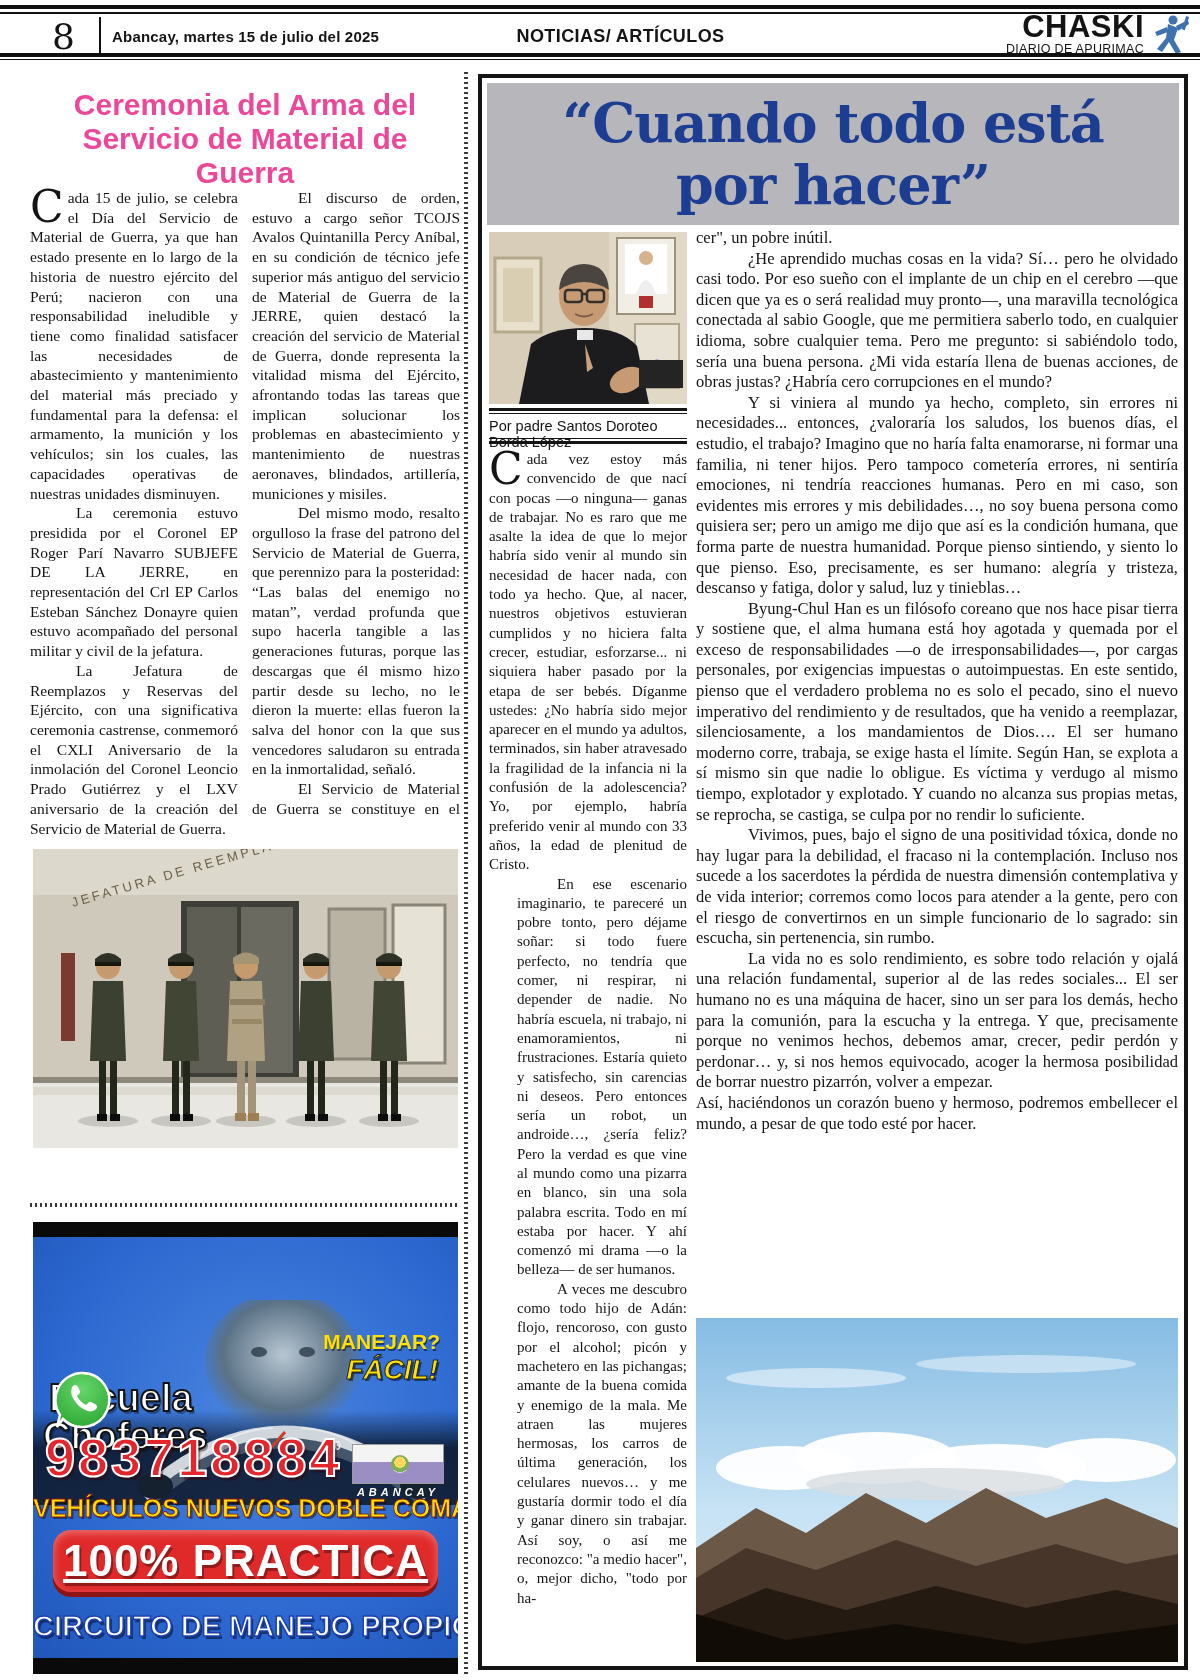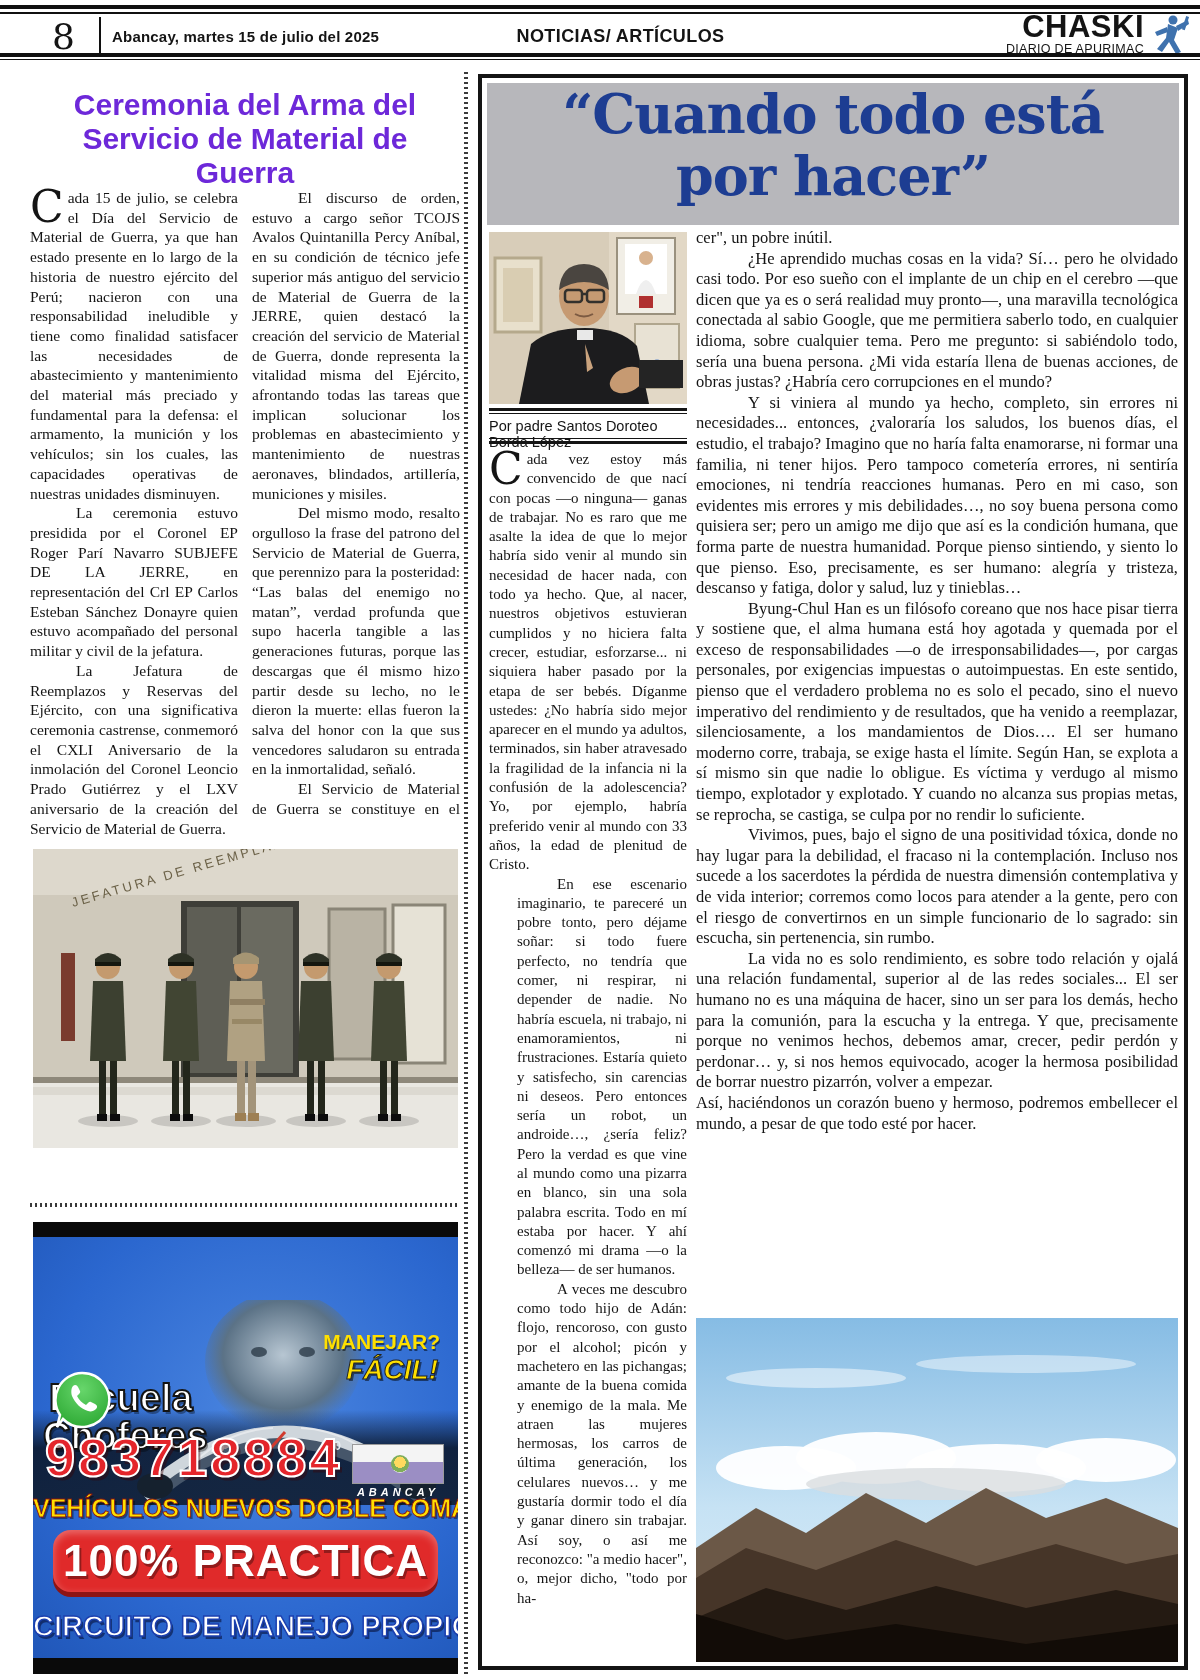--- a/index.html
+++ b/index.html
@@ -19,21 +19,21 @@
   .mast-logo{position:absolute;right:8px;top:12px;width:44px;height:46px;}
 
   
   .vdash{position:absolute;left:464px;top:70px;width:4px;height:1604px;
          background:repeating-linear-gradient(0deg,#3a3a3a 0 2px,#ffffff 2px 5px);}
   .hdash{position:absolute;left:30px;top:1203px;width:428px;height:4px;
          background:repeating-linear-gradient(90deg,#3a3a3a 0 2px,#ffffff 2px 5px);}
 
   
   .la-title{position:absolute;left:30px;top:68px;width:430px;text-align:center;
-            font:800 30px/34px "Liberation Sans",sans-serif;color:#6d28d9;}
+            font:800 30px/34px "Liberation Sans",sans-serif;color:#ec4899;}
   .la-cols{position:absolute;left:30px;top:188px;width:430px;height:658px;overflow:hidden;
            column-count:2;column-gap:14px;text-align:justify;
            font-size:15.5px;line-height:19.7px;}
   .body-p{margin:0;}
   .body-p.indent{text-indent:46px;}
   .dropcap{float:left;font:400 44px/34px "DejaVu Serif",serif;padding:2px 4px 0 0;}
 
   .mil-photo{position:absolute;left:33px;top:849px;width:425px;height:299px;background:#cfc9bb;}
   .mil-photo svg{display:block;}
 
@@ -69,30 +69,30 @@
                   background:radial-gradient(circle at 50% 40%,#ffd95e 0 40%,#7fae5a 41% 70%,#e0e0e0 71%);}
   .ad-city{margin-top:2px;text-align:center;font:800 italic 11px "Liberation Sans",sans-serif;
            color:#ffffff;letter-spacing:4px;}
   .ad-feat1{position:absolute;left:0;right:0;top:272px;text-align:center;white-space:nowrap;
             font:800 25px "Liberation Sans",sans-serif;color:#ffdf00;-webkit-text-stroke:.8px #8a1111;
             text-shadow:2px 2px 0 rgba(0,0,0,.4);}
   .ad-pill{position:absolute;left:20px;right:20px;top:308px;height:62px;background:#e02a2a;border-radius:18px;
            box-shadow:0 5px 0 #8d1414, inset 0 3px 8px rgba(255,255,255,.35);
            display:flex;align-items:center;justify-content:center;}
   .ad-pill span{font:800 44px "Liberation Sans",sans-serif;color:#ffffff;letter-spacing:1px;
-                text-shadow:2px 3px 0 rgba(0,0,0,.35);}
+                text-shadow:2px 3px 0 rgba(0,0,0,.35);text-decoration:underline;}
   .ad-feat3{position:absolute;left:0;right:0;top:388px;text-align:center;white-space:nowrap;
             font:800 29px "Liberation Sans",sans-serif;color:#ffffff;-webkit-text-stroke:1.5px #1b3fae;
             text-shadow:2px 3px 0 rgba(0,0,30,.5);}
 
   
   .rbox{position:absolute;left:478px;top:74px;width:710px;height:1596px;border:4px solid #141414;
         box-sizing:border-box;background:#ffffff;}
   .r-headline{position:absolute;left:5px;top:5px;width:692px;height:142px;background:#b7b7bb;
-              display:flex;justify-content:center;}
+              display:flex;align-items:center;justify-content:center;}
   .r-headline span{display:block;width:560px;text-align:center;
               font:700 54px/62px "DejaVu Serif",serif;color:#1d3d92;letter-spacing:-1px;}
   .priest-photo{position:absolute;left:7px;top:154px;width:198px;height:172px;background:#d8cdb9;}
   .cap-rule1{position:absolute;left:7px;top:330px;width:198px;height:3px;background:#141414;}
   .cap-rule1b{position:absolute;left:7px;top:335px;width:198px;height:1px;background:#141414;}
   .photo-cap{position:absolute;left:7px;top:340px;width:198px;font:400 14.5px "Liberation Sans",sans-serif;}
   .cap-rule2{position:absolute;left:7px;top:360px;width:198px;height:1px;background:#141414;}
   .cap-rule2b{position:absolute;left:7px;top:363px;width:198px;height:3px;background:#141414;}
   .r-narrow{position:absolute;left:7px;top:372px;width:198px;height:1212px;overflow:hidden;
             text-align:justify;font-size:15px;line-height:19.3px;}

